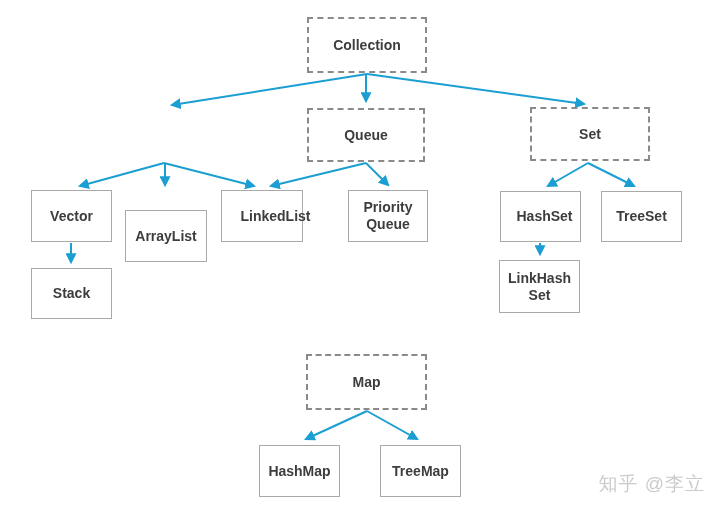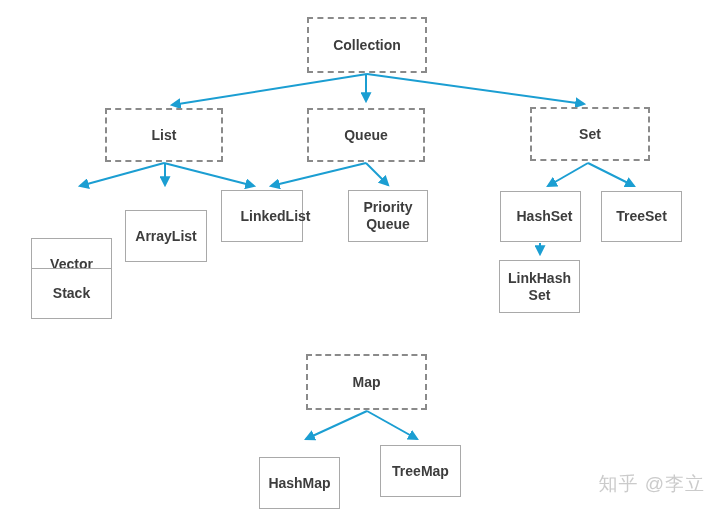--- a/index.html
+++ b/index.html
@@ -72,31 +72,28 @@
       <line x1="71" y1="243" x2="71" y2="262" marker-end="url(#ah)"></line>
       <line x1="540" y1="243" x2="540" y2="254" marker-end="url(#ah)"></line>
       <line x1="367" y1="411" x2="306" y2="439" marker-end="url(#ah)"></line>
       <line x1="367" y1="411" x2="417" y2="439" marker-end="url(#ah)"></line>
     </g>
   </svg>
 
   <div class="node dashed" style="left:307px; top:17px;  width:120px; height:56px;">
     <span class="lbl">Collection</span>
   </div>
-  <div class="node dashed" style="left:105px; top:108px; width:118px; height:54px;">
-    <span class="lbl">List</span>
-  </div>
   <div class="node dashed" style="left:307px; top:108px; width:118px; height:54px;">
     <span class="lbl">Queue</span>
   </div>
   <div class="node dashed" style="left:530px; top:107px; width:120px; height:54px;">
     <span class="lbl">Set</span>
   </div>
 
-  <div class="node" style="left:31px;  top:190px; width:81px; height:52px;margin-top:48px;">
+  <div class="node" style="left:31px;  top:190px; width:81px; height:52px;">
     <span class="lbl">Vector</span>
   </div>
   <div class="node" style="left:125px; top:190px; width:82px; height:52px;margin-top:20px;">
     <span class="lbl">ArrayList</span>
   </div>
   <div class="node" style="left:221px; top:190px; width:82px; height:52px;padding-left:27px;">
     <span class="lbl">LinkedList</span>
   </div>
   <div class="node" style="left:348px; top:190px; width:80px; height:52px;">
     <span class="lbl">Priority
@@ -113,21 +110,21 @@
     <span class="lbl">Stack</span>
   </div>
   <div class="node" style="left:499px; top:260px; width:81px; height:53px;">
     <span class="lbl">LinkHash
 Set</span>
   </div>
 
   <div class="node dashed" style="left:306px; top:354px; width:121px; height:56px;">
     <span class="lbl">Map</span>
   </div>
-  <div class="node" style="left:259px; top:445px; width:81px; height:52px;margin-top:12px;">
+  <div class="node" style="left:259px; top:445px; width:81px; height:52px;">
     <span class="lbl">HashMap</span>
   </div>
   <div class="node" style="left:380px; top:445px; width:81px; height:52px;justify-content:center;">
     <span class="lbl">TreeMap</span>
   </div>
 
   <div class="watermark">知乎 @李立</div>
 </div>
 
 </body></html>

